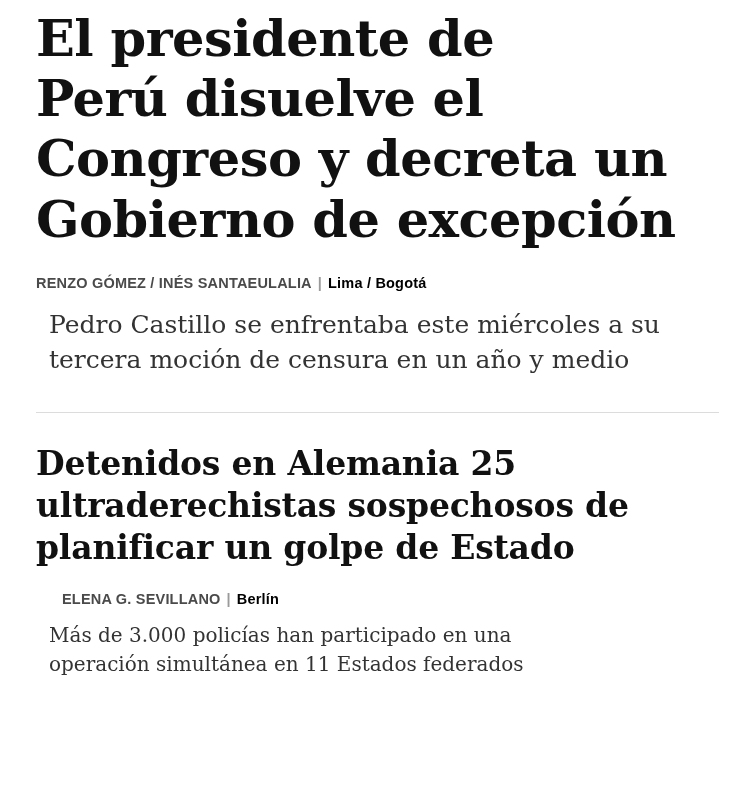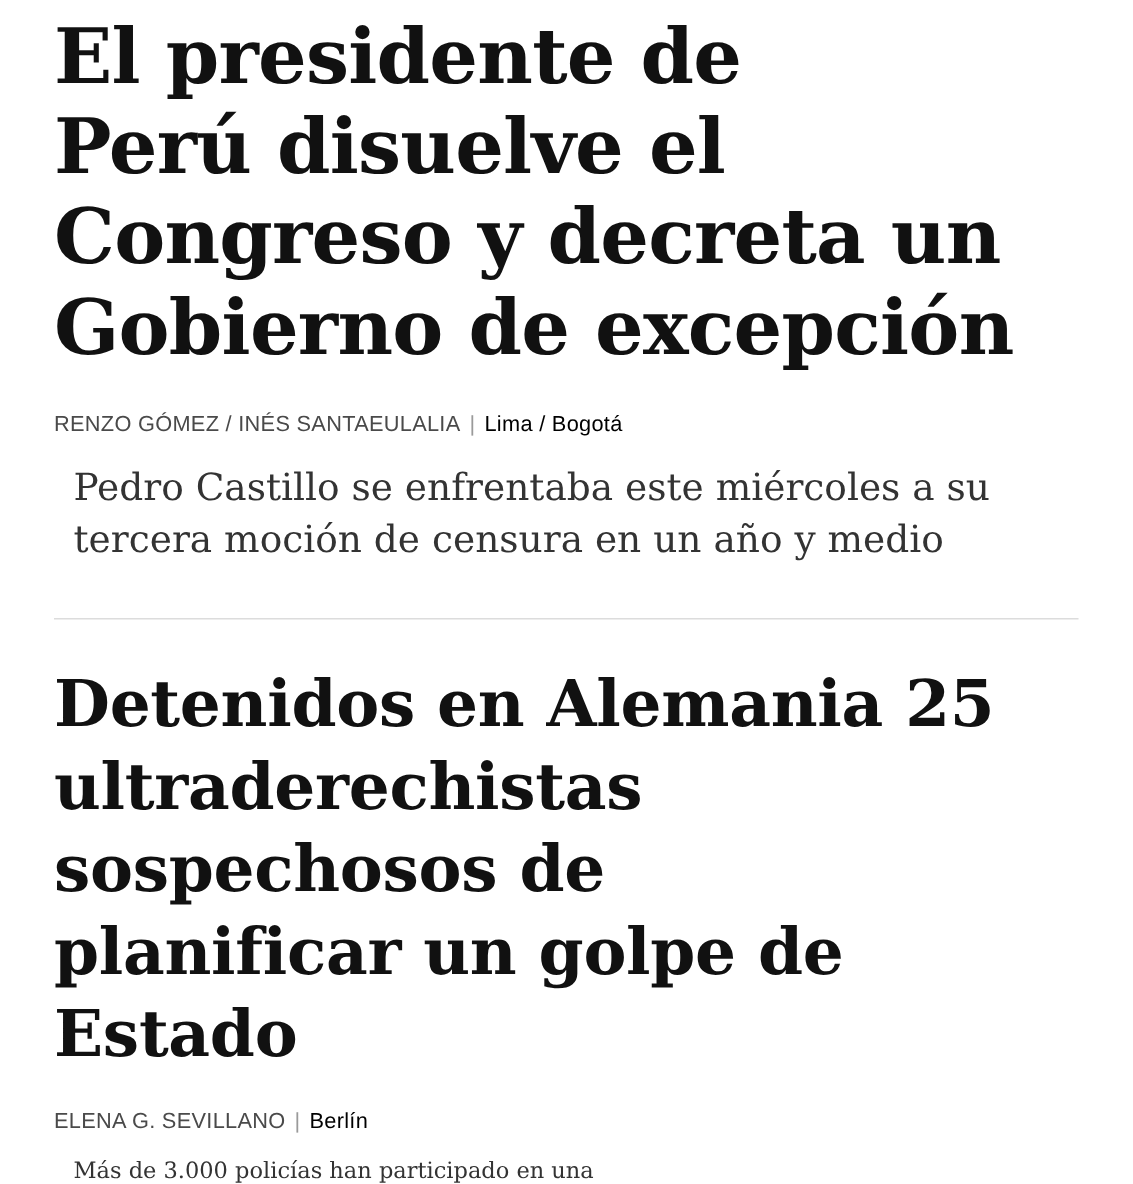--- a/index.html
+++ b/index.html
@@ -40,20 +40,21 @@
   .byline {
     font-family: "Liberation Sans", sans-serif;
     font-size: 14.5px;
     letter-spacing: 0.2px;
     color: #5a5a5a;
     margin-top: 26px;
     margin-bottom: 0;
     display: flex;
     align-items: baseline;
     flex-wrap: wrap;
+    font-weight: bold;
   }
   .byline .authors {
     color: #4a4a4a;
     text-transform: uppercase;
   }
   .byline .sep {
     color: #9a9a9a;
     margin: 0 6px;
   }
   .byline .place {
@@ -74,32 +75,33 @@
     margin: 34px 0 0 0;
   }
 
   
   .story-second {
     padding-top: 30px;
   }
   .headline-second {
     font-family: "DejaVu Serif", "Liberation Serif", serif;
     font-weight: bold;
-    font-size: 43px;
+    font-size: 33px;
     line-height: 1.28;
     letter-spacing: -0.2px;
     color: #111111;
     margin: 0;
     white-space: pre-line;
   }
   .byline-second {
     margin-top: 22px;
+    margin-left: 26px;
   }
   .subhead-second {
-    font-size: 15px;
+    font-size: 20px;
     margin-top: 14px;
   }
 </style>
 </head>
 <body>
 
 <div class="page">
 
   <article class="story-lead">
     <h1 class="headline-lead">El presidente de

